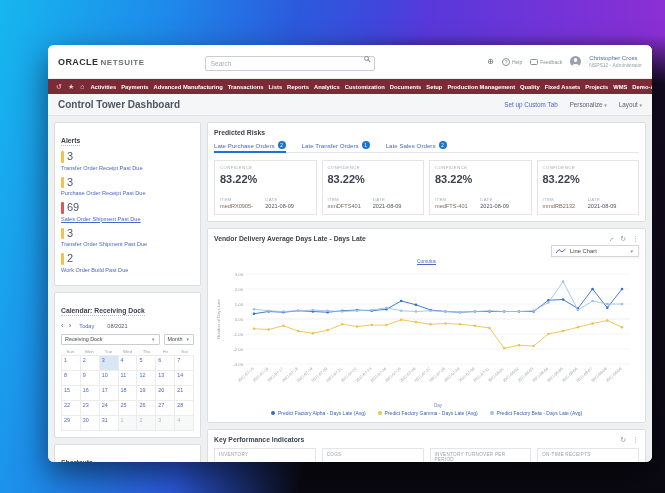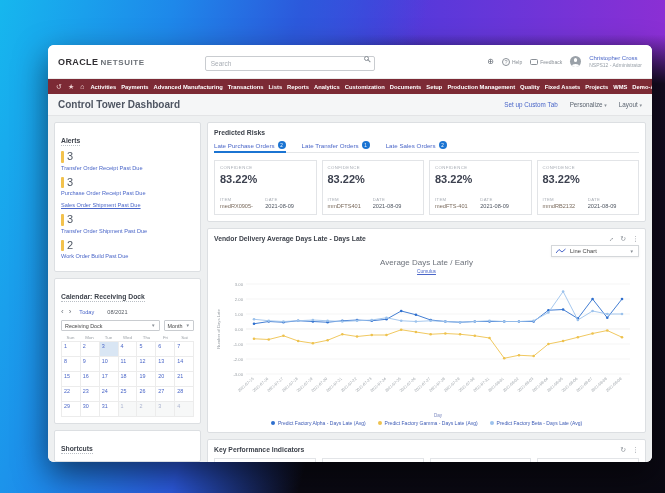--- a/index.html
+++ b/index.html
@@ -195,20 +195,24 @@
               <a class="alert-label">Transfer Order Receipt Past Due</a>
             </div>
             <div class="alert-item">
               <div class="alert-top">
                 <span class="alert-bar warning"></span>
                 <div class="alert-count">3</div>
               </div>
               <a class="alert-label">Purchase Order Receipt Past Due</a>
             </div>
             <div class="alert-item">
+              <div class="alert-top">
+                <span class="alert-bar critical"></span>
+                <div class="alert-count">69</div>
+              </div>
               <a class="alert-label u">Sales Order Shipment Past Due</a>
             </div>
             <div class="alert-item">
               <div class="alert-top">
                 <span class="alert-bar warning"></span>
                 <div class="alert-count">3</div>
               </div>
               <a class="alert-label">Transfer Order Shipment Past Due</a>
             </div>
             <div class="alert-item">
@@ -382,21 +386,20 @@
         </div>
         <div class="chart-select-row">
           <span class="chart-select">
             <svg width="10" height="6" viewBox="0 0 10 6">
                 <polyline points="0,5 3,1.5 6,4 9.5,1" fill="none" stroke="#4a66c8" stroke-width="1"></polyline>
               </svg>
             <span>Line Chart</span>
             <span class="caret">▼</span>
           </span>
         </div>
-        <div class="chart-title">Average Days Late / Early</div>
         <div class="chart-sub"><a href="#">Cumulus</a></div>
         <svg class="chart-svg" id="chart" viewBox="0 0 425 146" height="146">
             <line x1="32" y1="8" x2="416" y2="8" stroke="#efefef" stroke-width="0.6"></line>
             <text x="29" y="9.6" font-size="4.2" fill="#9aa0a6" text-anchor="end" font-family="Liberation Sans, sans-serif">3.00</text>
             <line x1="32" y1="23" x2="416" y2="23" stroke="#efefef" stroke-width="0.6"></line>
             <text x="29" y="24.6" font-size="4.2" fill="#9aa0a6" text-anchor="end" font-family="Liberation Sans, sans-serif">2.00</text>
             <line x1="32" y1="38" x2="416" y2="38" stroke="#efefef" stroke-width="0.6"></line>
             <text x="29" y="39.6" font-size="4.2" fill="#9aa0a6" text-anchor="end" font-family="Liberation Sans, sans-serif">1.00</text>
             <line x1="32" y1="53" x2="416" y2="53" stroke="#e2e2e2" stroke-width="0.6"></line>
             <text x="29" y="54.6" font-size="4.2" fill="#9aa0a6" text-anchor="end" font-family="Liberation Sans, sans-serif">0.00</text>

